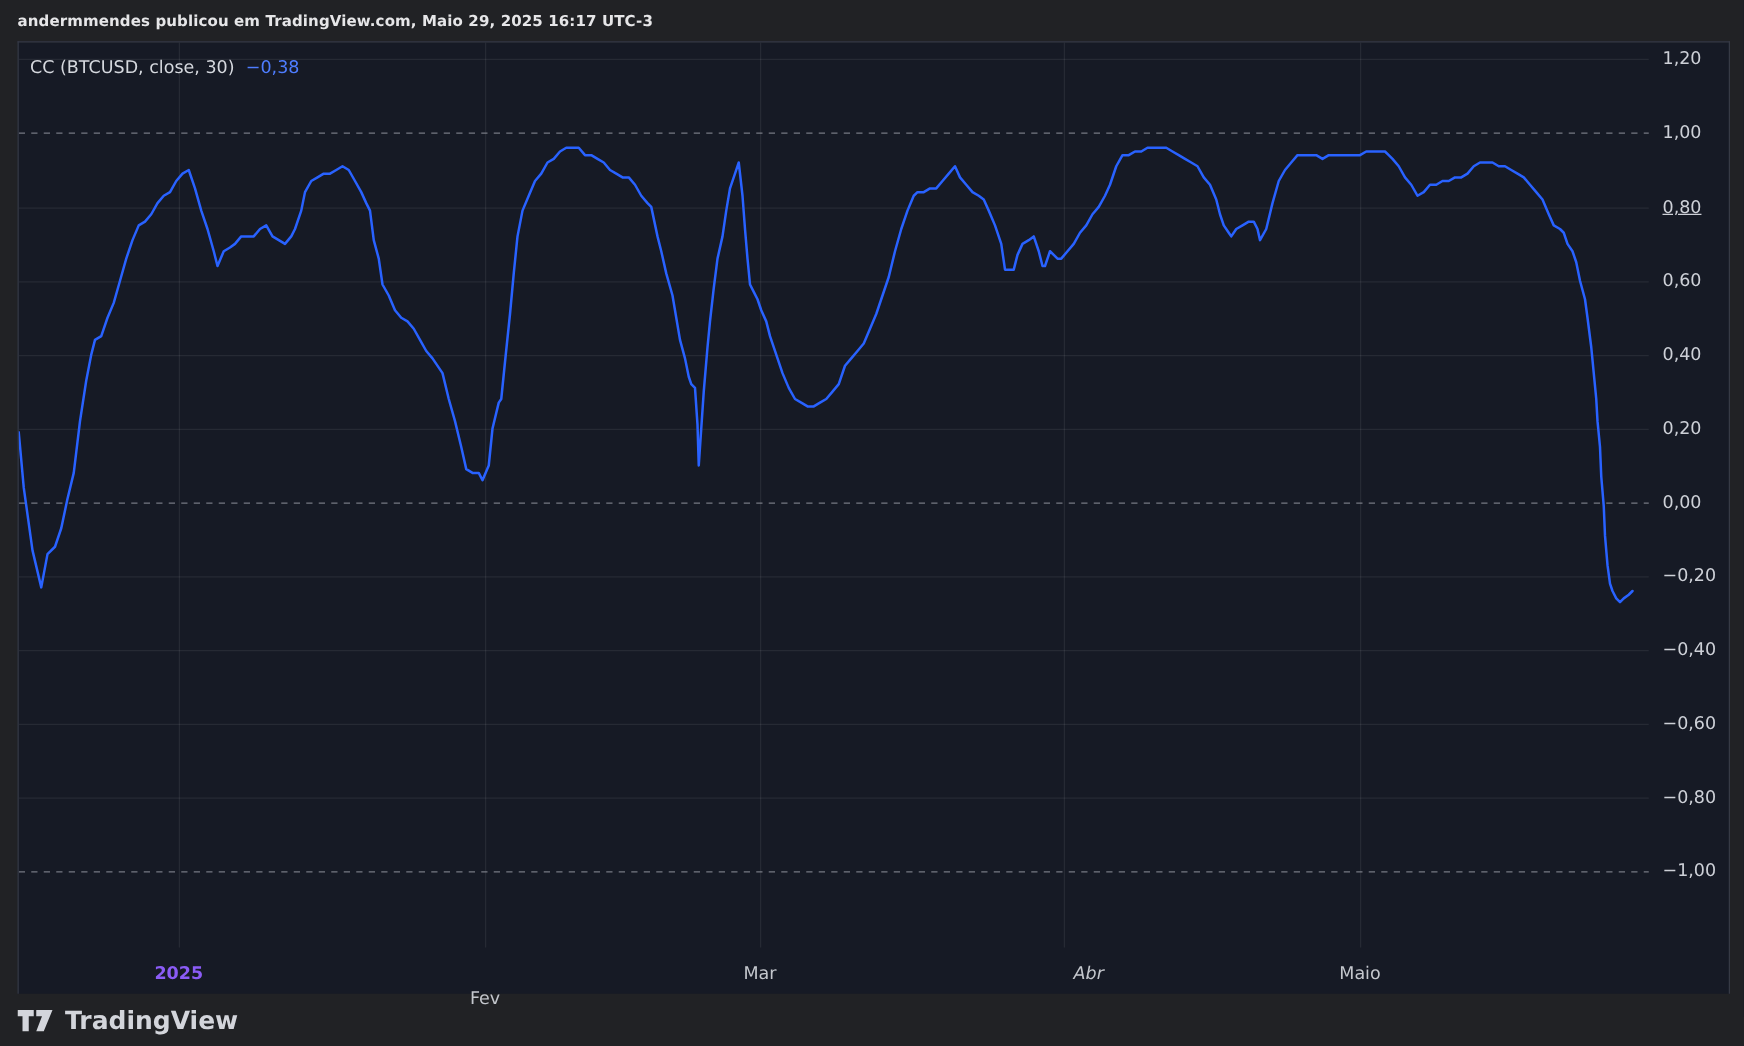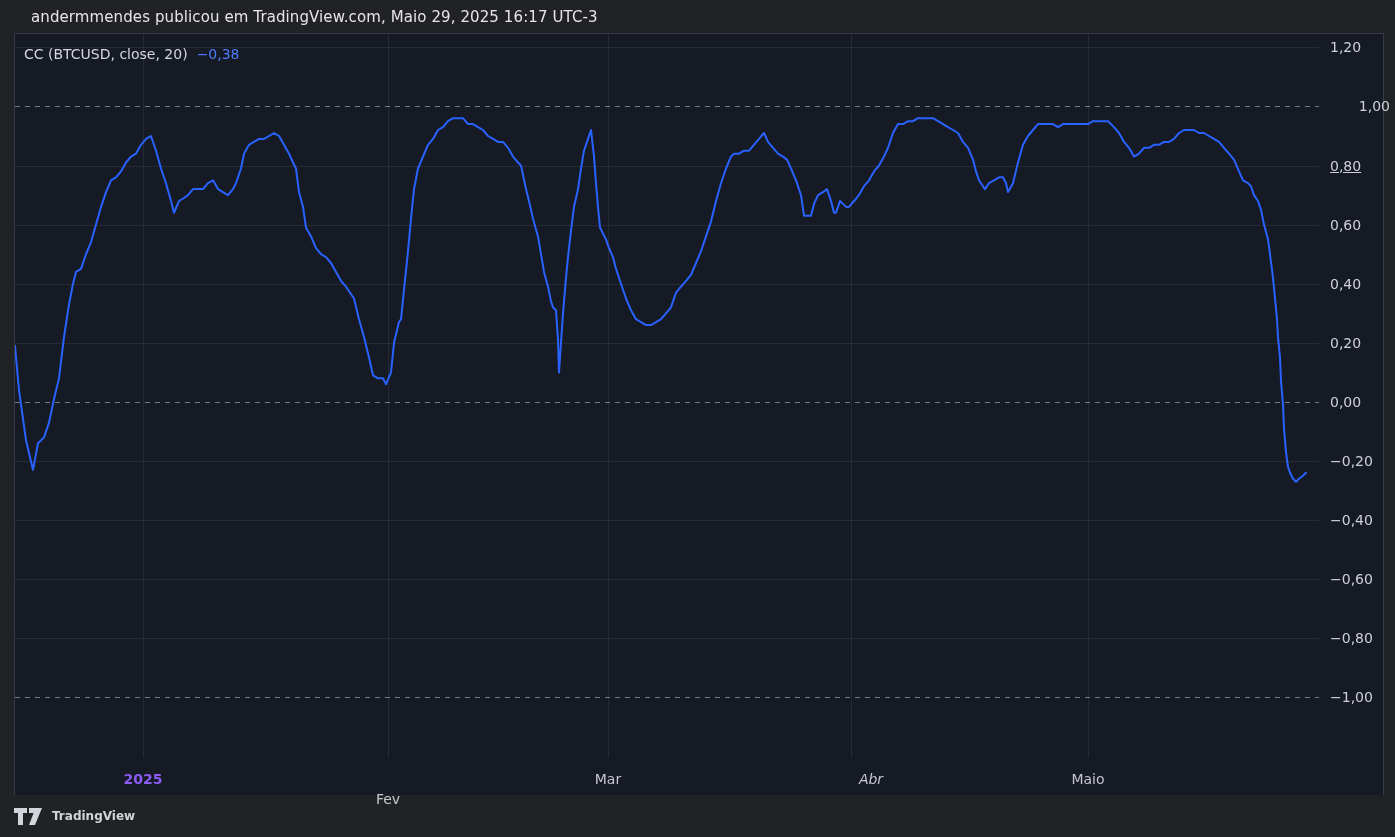--- a/index.html
+++ b/index.html
@@ -6,21 +6,21 @@
   body{
     width:1395px;height:837px;position:relative;overflow:hidden;
     background:#212225;
     font-family:"DejaVu Sans","Liberation Sans",sans-serif;
   }
   .header-bar{
     position:absolute;left:0;top:0;width:1395px;height:33px;
     display:flex;align-items:center;
   }
   .header-text{
-    margin-left:31px;color:#e6e6e8;font-size:15px;font-weight:400;letter-spacing:.1px;
+    margin-left:14px;color:#e6e6e8;font-size:12px;font-weight:700;letter-spacing:.1px;
   }
   .chart-widget{
     position:absolute;left:14px;top:33px;width:1370px;height:762px;
     background:#161a25;
     border-top:1px solid #363a45;border-left:1px solid #363a45;border-right:1px solid #363a45;
     box-sizing:border-box;
   }
   .plot-svg{position:absolute;left:0;top:0;}
   .legend{
     position:absolute;left:9px;top:12px;font-size:14px;z-index:5;white-space:nowrap;
@@ -38,21 +38,21 @@
     color:#c4c7cd;font-size:14px;height:18px;line-height:18px;
   }
   .x-label.bold{font-weight:700;color:#8b5cf6;}
   .footer-bar{
     position:absolute;left:0;top:795px;width:1395px;height:42px;
     display:flex;align-items:center;
   }
   .brand{
     margin-left:14px;display:flex;align-items:center;gap:9px;cursor:pointer;text-decoration:none;
   }
-  .brand-text{color:#d3d5db;font-size:12px;font-weight:700;}
+  .brand-text{color:#d3d5db;font-size:20px;font-weight:700;}
 </style>
 </head>
 <body>
 
 <div class="header-bar">
   <span class="header-text">andermmendes publicou em TradingView.com, Maio 29, 2025 16:17 UTC-3</span>
 </div>
 
 <div class="chart-widget">
   <svg class="plot-svg" width="1369" height="761" xmlns="http://www.w3.org/2000/svg">
@@ -69,25 +69,25 @@
       <line x1="0" y1="309.5" x2="1304" y2="309.5" stroke="rgba(255,255,255,0.07)" stroke-width="1" opacity="1"></line>
       <line x1="0" y1="368.5" x2="1304" y2="368.5" stroke="#878a94" stroke-width="1" stroke-dasharray="5,5" opacity="0.85"></line>
       <line x1="0" y1="427.5" x2="1304" y2="427.5" stroke="rgba(255,255,255,0.07)" stroke-width="1" opacity="1"></line>
       <line x1="0" y1="486.5" x2="1304" y2="486.5" stroke="rgba(255,255,255,0.07)" stroke-width="1" opacity="1"></line>
       <line x1="0" y1="545.5" x2="1304" y2="545.5" stroke="rgba(255,255,255,0.07)" stroke-width="1" opacity="1"></line>
       <line x1="0" y1="604.5" x2="1304" y2="604.5" stroke="rgba(255,255,255,0.07)" stroke-width="1" opacity="1"></line>
       <line x1="0" y1="663.5" x2="1304" y2="663.5" stroke="#878a94" stroke-width="1" stroke-dasharray="5,5" opacity="0.85"></line>
       <polyline points="0.0,311.8 4.0,356.1 11.0,406.3 18.0,435.9 23.0,409.3 29.0,403.4 34.0,388.6 39.0,365.0 44.0,344.3 49.0,302.9 54.0,270.4 58.0,249.7 61.0,237.9 66.0,234.9 71.0,220.2 76.0,208.3 81.0,190.6 86.0,172.9 91.0,158.1 96.0,146.3 101.0,143.3 106.0,137.4 111.0,128.5 116.0,122.6 121.0,119.7 126.0,110.8 131.0,104.9 136.0,102.0 141.0,116.7 146.0,134.5 151.0,149.2 156.0,167.0 159.0,178.8 164.0,167.0 169.0,164.0 173.0,161.1 178.0,155.1 183.0,155.1 188.0,155.1 193.0,149.2 198.0,146.3 203.0,155.1 208.0,158.1 213.0,161.1 218.0,155.1 221.0,149.2 226.0,134.5 229.0,119.7 234.0,110.8 239.0,107.9 244.0,104.9 249.0,104.9 254.0,102.0 259.0,99.0 264.0,102.0 269.0,110.8 274.0,119.7 278.0,128.5 281.0,134.5 284.0,158.1 288.0,172.9 291.0,193.6 296.0,202.4 301.0,214.2 306.0,220.2 311.0,223.1 316.0,229.0 321.0,237.9 326.0,246.8 331.0,252.7 339.0,264.5 344.0,285.2 349.0,302.9 354.0,323.6 358.0,341.3 363.0,344.3 368.0,344.3 371.0,350.2 376.0,338.4 379.0,308.8 384.0,288.1 386.0,285.2 389.0,255.6 393.0,217.2 396.0,184.7 399.0,155.1 403.0,134.5 408.0,122.6 413.0,110.8 418.0,104.9 423.0,96.0 428.0,93.1 433.0,87.2 438.0,84.2 443.0,84.2 448.0,84.2 453.0,90.1 458.0,90.1 463.0,93.1 468.0,96.0 473.0,102.0 478.0,104.9 483.0,107.9 488.0,107.9 493.0,113.8 498.0,122.6 503.0,128.5 506.0,131.5 511.0,155.1 514.0,167.0 518.0,184.7 523.0,202.4 526.0,220.2 529.0,237.9 533.0,252.7 536.0,267.4 538.0,273.3 541.0,276.3 543.0,305.9 544.0,338.4 546.0,308.8 548.0,279.3 551.0,243.8 553.0,223.1 556.0,196.5 559.0,172.9 563.0,155.1 566.0,134.5 569.0,116.7 573.0,104.9 576.0,96.0 579.0,122.6 581.0,149.2 583.0,172.9 585.0,193.6 588.0,199.5 591.0,205.4 594.0,214.2 598.0,223.1 601.0,234.9 606.0,249.7 611.0,264.5 616.0,276.3 621.0,285.2 626.0,288.1 631.0,291.1 636.0,291.1 641.0,288.1 646.0,285.2 651.0,279.3 656.0,273.3 661.0,258.6 666.0,252.7 671.0,246.8 676.0,240.8 681.0,229.0 686.0,217.2 691.0,202.4 696.0,187.6 701.0,167.0 706.0,149.2 711.0,134.5 716.0,122.6 719.0,119.7 724.0,119.7 729.0,116.7 734.0,116.7 739.0,110.8 744.0,104.9 749.0,99.0 753.0,107.9 758.0,113.8 763.0,119.7 768.0,122.6 772.0,125.6 776.0,134.5 781.0,146.3 786.0,161.1 789.0,181.7 793.0,181.7 796.0,181.7 799.0,169.9 803.0,161.1 808.0,158.1 812.0,155.1 816.0,167.0 819.0,178.8 821.0,178.8 825.0,167.0 828.0,169.9 831.0,172.9 834.0,172.9 839.0,167.0 844.0,161.1 849.0,152.2 854.0,146.3 859.0,137.4 864.0,131.5 869.0,122.6 873.0,113.8 878.0,99.0 883.0,90.1 888.0,90.1 893.0,87.2 898.0,87.2 903.0,84.2 908.0,84.2 913.0,84.2 918.0,84.2 923.0,87.2 928.0,90.1 933.0,93.1 938.0,96.0 943.0,99.0 948.0,107.9 953.0,113.8 958.0,125.6 961.0,137.4 964.0,146.3 968.0,152.2 970.0,155.1 974.0,149.2 979.0,146.3 984.0,143.3 988.0,143.3 991.0,149.2 993.0,158.1 998.0,149.2 1003.0,128.5 1008.0,110.8 1013.0,102.0 1018.0,96.0 1023.0,90.1 1028.0,90.1 1033.0,90.1 1038.0,90.1 1043.0,93.1 1048.0,90.1 1053.0,90.1 1058.0,90.1 1063.0,90.1 1068.0,90.1 1073.0,90.1 1078.0,87.2 1083.0,87.2 1088.0,87.2 1093.0,87.2 1096.0,90.1 1099.0,93.1 1104.0,99.0 1109.0,107.9 1114.0,113.8 1119.0,122.6 1124.0,119.7 1129.0,113.8 1134.0,113.8 1139.0,110.8 1144.0,110.8 1149.0,107.9 1154.0,107.9 1159.0,104.9 1164.0,99.0 1169.0,96.0 1174.0,96.0 1179.0,96.0 1184.0,99.0 1189.0,99.0 1194.0,102.0 1199.0,104.9 1204.0,107.9 1209.0,113.8 1214.0,119.7 1219.0,125.6 1224.0,137.4 1228.0,146.3 1233.0,149.2 1236.0,152.2 1239.0,161.1 1243.0,167.0 1246.0,175.8 1249.0,190.6 1253.0,205.4 1255.0,220.2 1258.0,243.8 1260.0,264.5 1262.0,285.2 1263.0,302.9 1265.0,323.6 1266.0,347.2 1268.0,370.9 1269.0,394.5 1271.0,418.1 1273.0,432.9 1275.0,438.8 1278.0,444.7 1281.0,447.7 1284.0,444.7 1288.0,441.8 1291.0,438.8" fill="none" stroke="#2962ff" stroke-width="2" stroke-linejoin="round" stroke-linecap="round"></polyline>
     </svg>
   <div class="legend">
-    <span class="t">CC (BTCUSD, close, 20)</span><span class="v">−0,38</span>
+    <span class="t">CC (BTCUSD, close, 30)</span><span class="v">−0,38</span>
   </div>
   <div class="y-axis">
       <span class="y-label" style="top: 4.29796px;">1,20</span>
-      <span class="y-label" style="top: 63.4px; text-align: right;">1,00</span>
+      <span class="y-label" style="top: 63.4px;">1,00</span>
       <span class="y-label" style="top: 122.502px; text-decoration: underline;">0,80</span>
       <span class="y-label" style="top: 181.604px;">0,60</span>
       <span class="y-label" style="top: 240.706px;">0,40</span>
       <span class="y-label" style="top: 299.808px;">0,20</span>
       <span class="y-label" style="top: 358.91px;">0,00</span>
       <span class="y-label" style="top: 418.012px;">−0,20</span>
       <span class="y-label" style="top: 477.114px;">−0,40</span>
       <span class="y-label" style="top: 536.216px;">−0,60</span>
       <span class="y-label" style="top: 595.318px;">−0,80</span>
       <span class="y-label" style="top: 654.42px;">−1,00</span>

